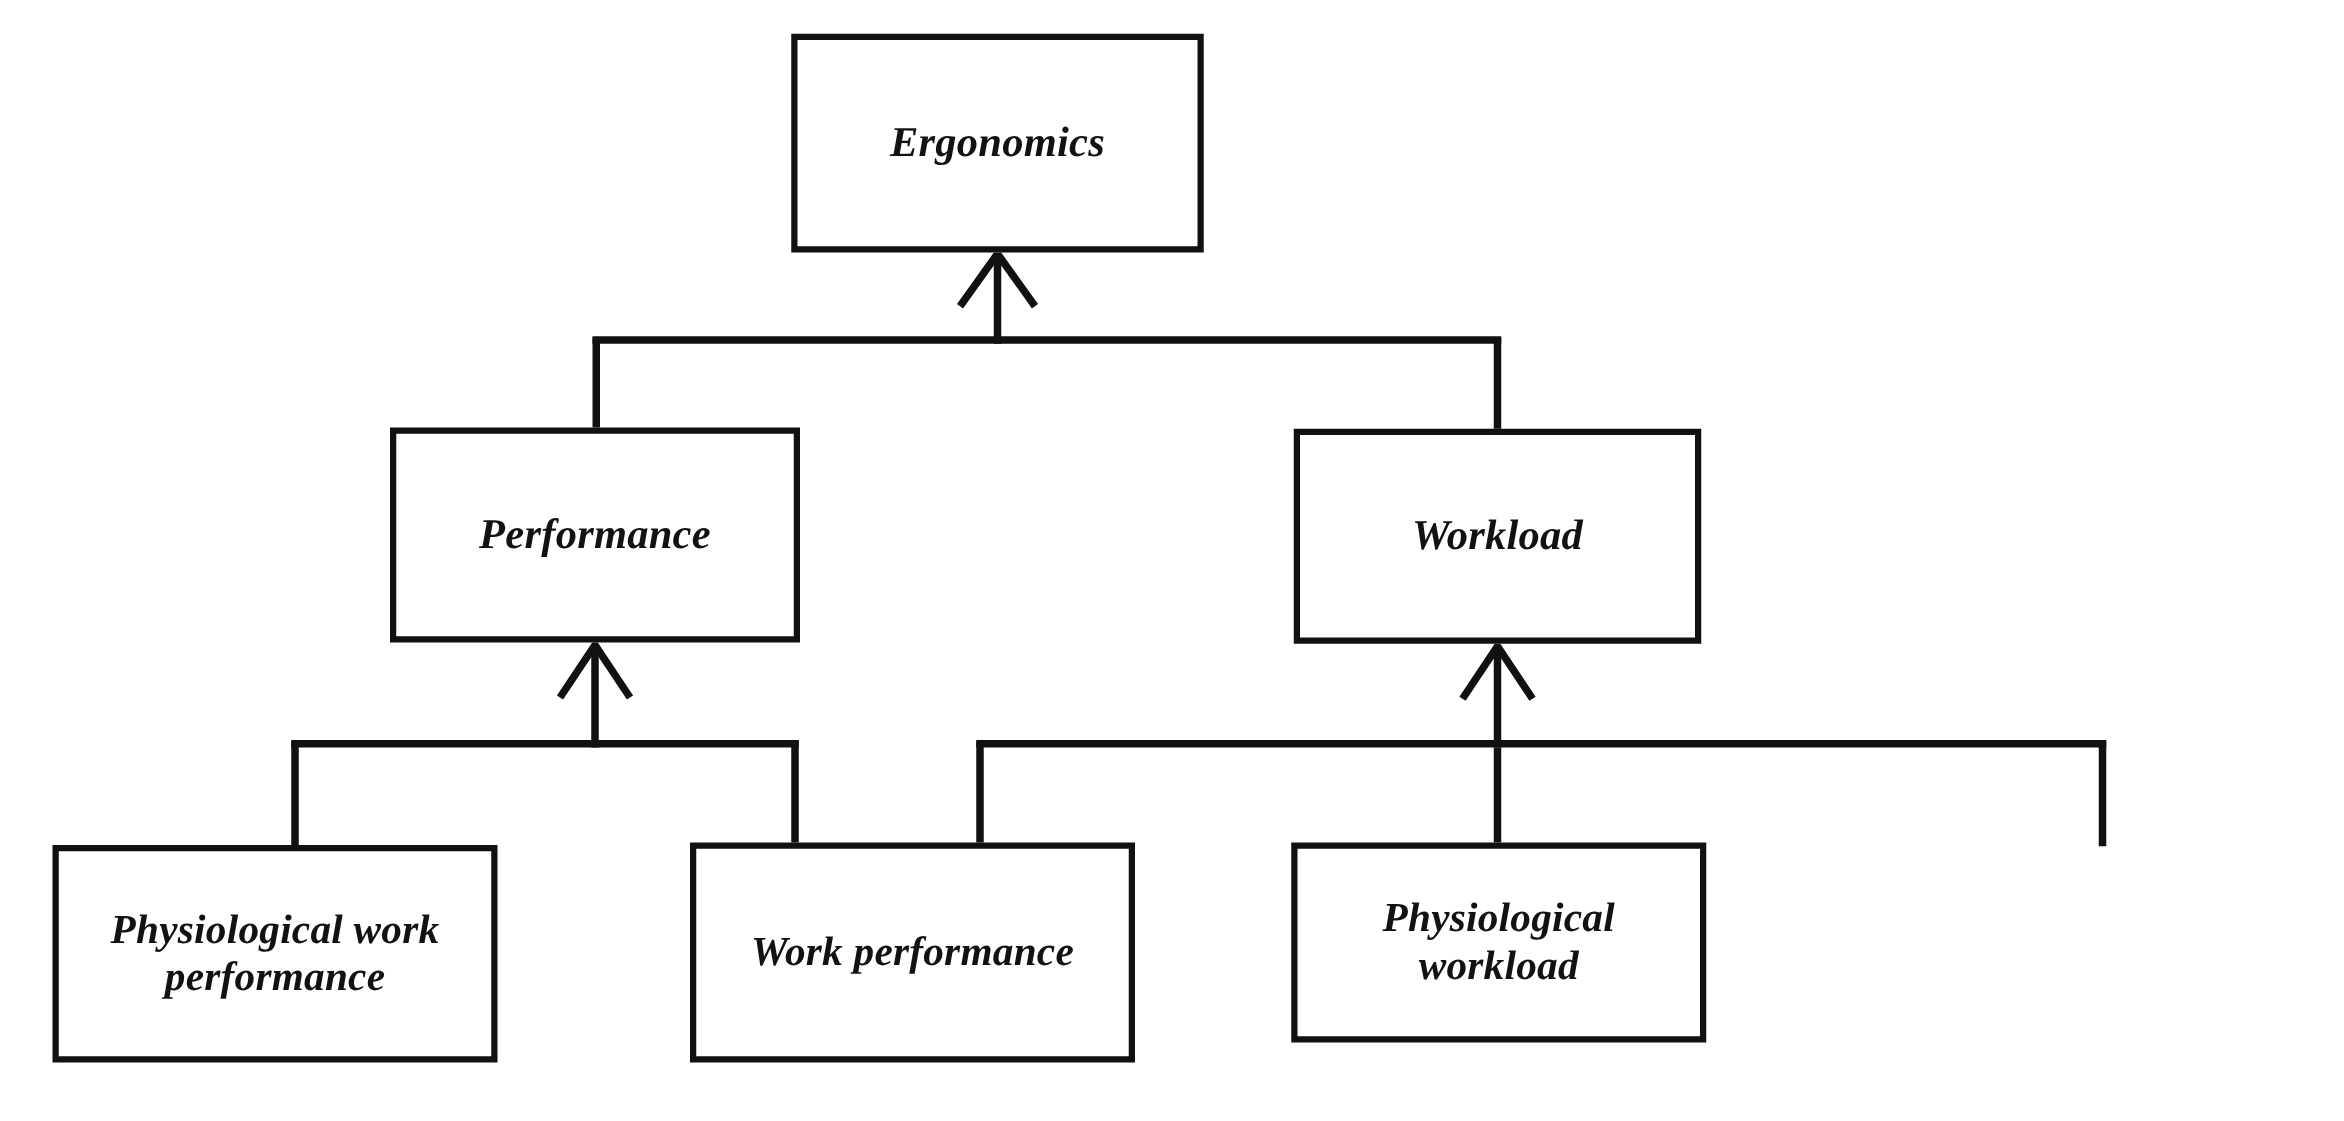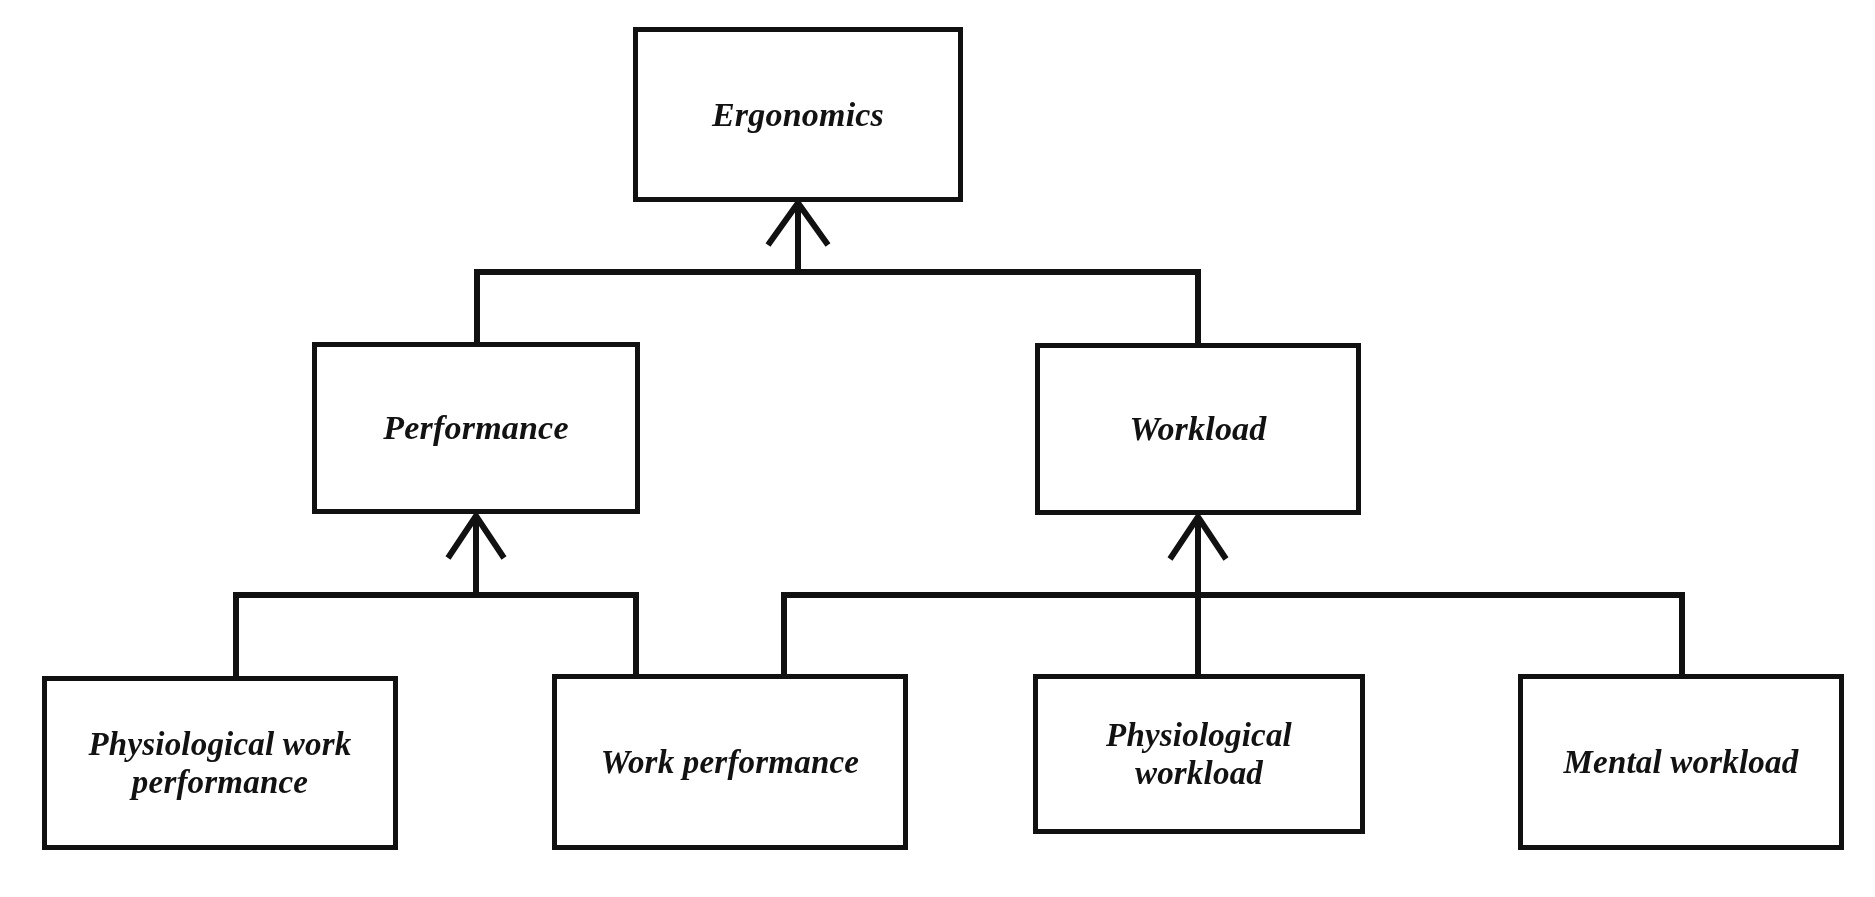--- a/index.html
+++ b/index.html
@@ -104,17 +104,14 @@
 
   <div class="node-box lvl2" style="left:552px; top:674px; width:356px; height:176px;align-items:center;">
     <span class="node-label">Work performance</span>
   </div>
 
   <div class="node-box lvl2" style="left:1033px; top:674px; width:332px; height:160px;">
     <span class="node-label">Physiological
 workload</span>
   </div>
 
-  <div class="node-box lvl2" style="left:1518px; top:674px; width:326px; height:176px;">
-    <span class="node-label">Mental workload</span>
-  </div>
 
 </div>
 
 </body></html>

